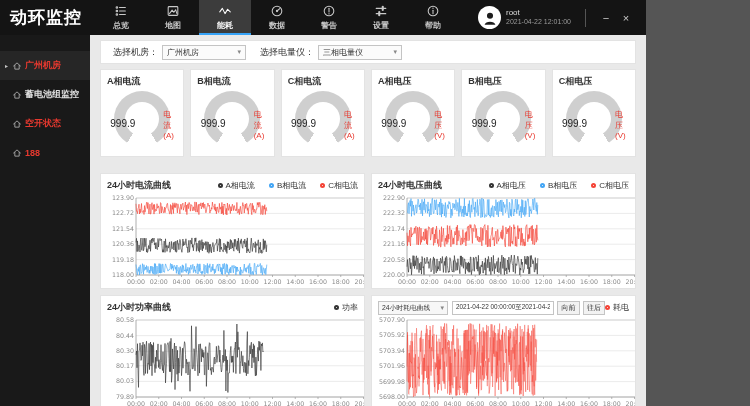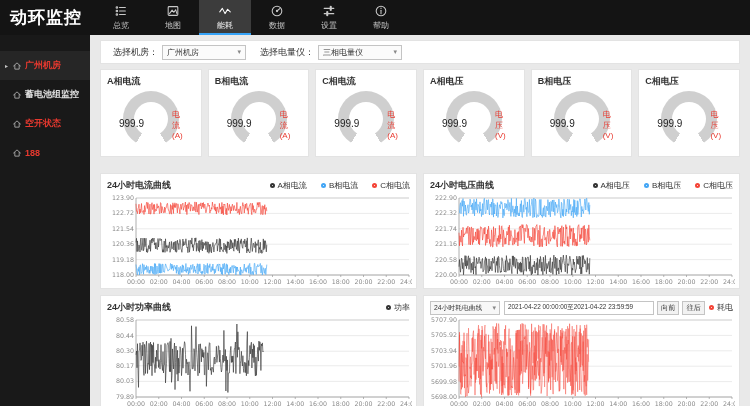--- a/index.html
+++ b/index.html
@@ -1,26 +1,26 @@
 <!DOCTYPE html>
 <html><head>
 <meta charset="utf-8">
 <style>
   html,body{margin:0;padding:0;background:#555;}
   *{box-sizing:border-box;}
-  .window{width:750px;height:406px;display:flex;flex-direction:column;background:#e9e9e9;
+  .window{width:646px;height:406px;display:flex;flex-direction:column;background:#e9e9e9;
     font-family:"Liberation Sans","DejaVu Sans",sans-serif;overflow:hidden;position:relative;justify-content:space-between;}
   
   .topbar{height:35px;background:#141414;display:flex;align-items:stretch;flex:0 0 35px;}
   .app-title{width:95px;padding-left:10px;color:#fff;font-size:17px;font-weight:bold;
     display:flex;align-items:center;letter-spacing:1px;}
   .topnav{display:flex;align-items:stretch;}
   .nav-item{width:52px;display:flex;flex-direction:column;align-items:center;justify-content:center;
     gap:2px;cursor:pointer;border-bottom:2px solid transparent;padding-top:2px;}
-  .nav-item .nav-label{font-size:8px;color:#c9c9c9;}
+  .nav-item .nav-label{font-size:8px;color:#c9c9c9;font-weight:bold;}
   .nav-item.active{background:#3c3c3c;border-bottom:2px solid #36a3f7;}
   .nav-item.active .nav-label{color:#fff;}
   .topbar-right{margin-left:auto;display:flex;align-items:center;padding-right:10px;}
   .avatar{width:23px;height:23px;border-radius:50%;background:#fff;display:flex;align-items:center;
     justify-content:center;overflow:hidden;}
   .user-text{display:flex;flex-direction:column;margin-left:5px;line-height:1.25;}
   .user-name{font-size:8px;color:#ddd;}
   .user-datetime{font-size:7px;color:#9a9a9a;}
   .vdiv{width:1px;height:18px;background:#555;margin:0 10px 0 14px;}
   .winctl{background:none;border:none;color:#c9c9c9;font-size:11px;width:20px;height:20px;
@@ -106,36 +106,59 @@
         <div class="nav-item">
           <svg width="14" height="14" viewBox="0 0 16 16" fill="none" stroke="#c9c9c9" stroke-width="1.2" stroke-linecap="round" stroke-linejoin="round">
             <circle cx="8" cy="8" r="5.5"></circle>
             <path d="M8 8 L11.2 5.2"></path>
             <circle cx="8" cy="8" r="0.7"></circle>
           </svg>
           <span class="nav-label">数据</span>
         </div>
         <div class="nav-item">
           <svg width="14" height="14" viewBox="0 0 16 16" fill="none" stroke="#c9c9c9" stroke-width="1.2" stroke-linecap="round" stroke-linejoin="round">
+            <circle cx="8" cy="8" r="5.5"></circle>
+            <line x1="8" y1="4.8" x2="8" y2="9"></line>
+            <line x1="8" y1="10.8" x2="8" y2="11.3"></line>
+          </svg>
+          <span class="nav-label">警告</span>
+        </div>
+        <div class="nav-item">
+          <svg width="14" height="14" viewBox="0 0 16 16" fill="none" stroke="#c9c9c9" stroke-width="1.2" stroke-linecap="round" stroke-linejoin="round">
             <line x1="2.5" y1="5" x2="13.5" y2="5"></line>
             <line x1="10" y1="3.2" x2="10" y2="6.8" stroke-width="2.4"></line>
             <line x1="2.5" y1="11" x2="13.5" y2="11"></line>
             <line x1="6" y1="9.2" x2="6" y2="12.8" stroke-width="2.4"></line>
           </svg>
           <span class="nav-label">设置</span>
         </div>
         <div class="nav-item">
           <svg width="14" height="14" viewBox="0 0 16 16" fill="none" stroke="#c9c9c9" stroke-width="1.2" stroke-linecap="round" stroke-linejoin="round">
             <circle cx="8" cy="8" r="5.5"></circle>
             <line x1="8" y1="7.2" x2="8" y2="11"></line>
             <line x1="8" y1="4.7" x2="8" y2="5.2"></line>
           </svg>
           <span class="nav-label">帮助</span>
         </div>
       </nav>
+    <div class="topbar-right">
+      <div class="avatar" id="avatar">
+          <svg width="18" height="18" viewBox="0 0 16 16" fill="none" stroke="#1c1c1c" stroke-width="1.2" stroke-linecap="round" stroke-linejoin="round">
+            <circle cx="8" cy="6" r="2.7" fill="#1c1c1c" stroke="none"></circle>
+            <path d="M3.2 14 C3.8 10.4 12.2 10.4 12.8 14 Z" fill="#1c1c1c" stroke="none"></path>
+          </svg>
+        </div>
+      <div class="user-text">
+        <span class="user-name">root</span>
+        <span class="user-datetime">2021-04-22 12:01:00</span>
+      </div>
+      <span class="vdiv"></span>
+      <button class="winctl">−</button>
+      <button class="winctl">×</button>
+    </div>
   </header>
 
   <div class="body">
     <aside class="sidebar" id="sidebar">
         <div class="side-item active hl">
           <span class="arrow">▸</span>
           <svg width="10" height="10" viewBox="0 0 16 16" fill="none" stroke="#c5c5c5" stroke-width="1.2" stroke-linecap="round" stroke-linejoin="round">
             <path d="M2.5 8 L8 3 L13.5 8"></path>
             <path d="M4.5 7.2 L4.5 13 L11.5 13 L11.5 7.2"></path>
           </svg>

